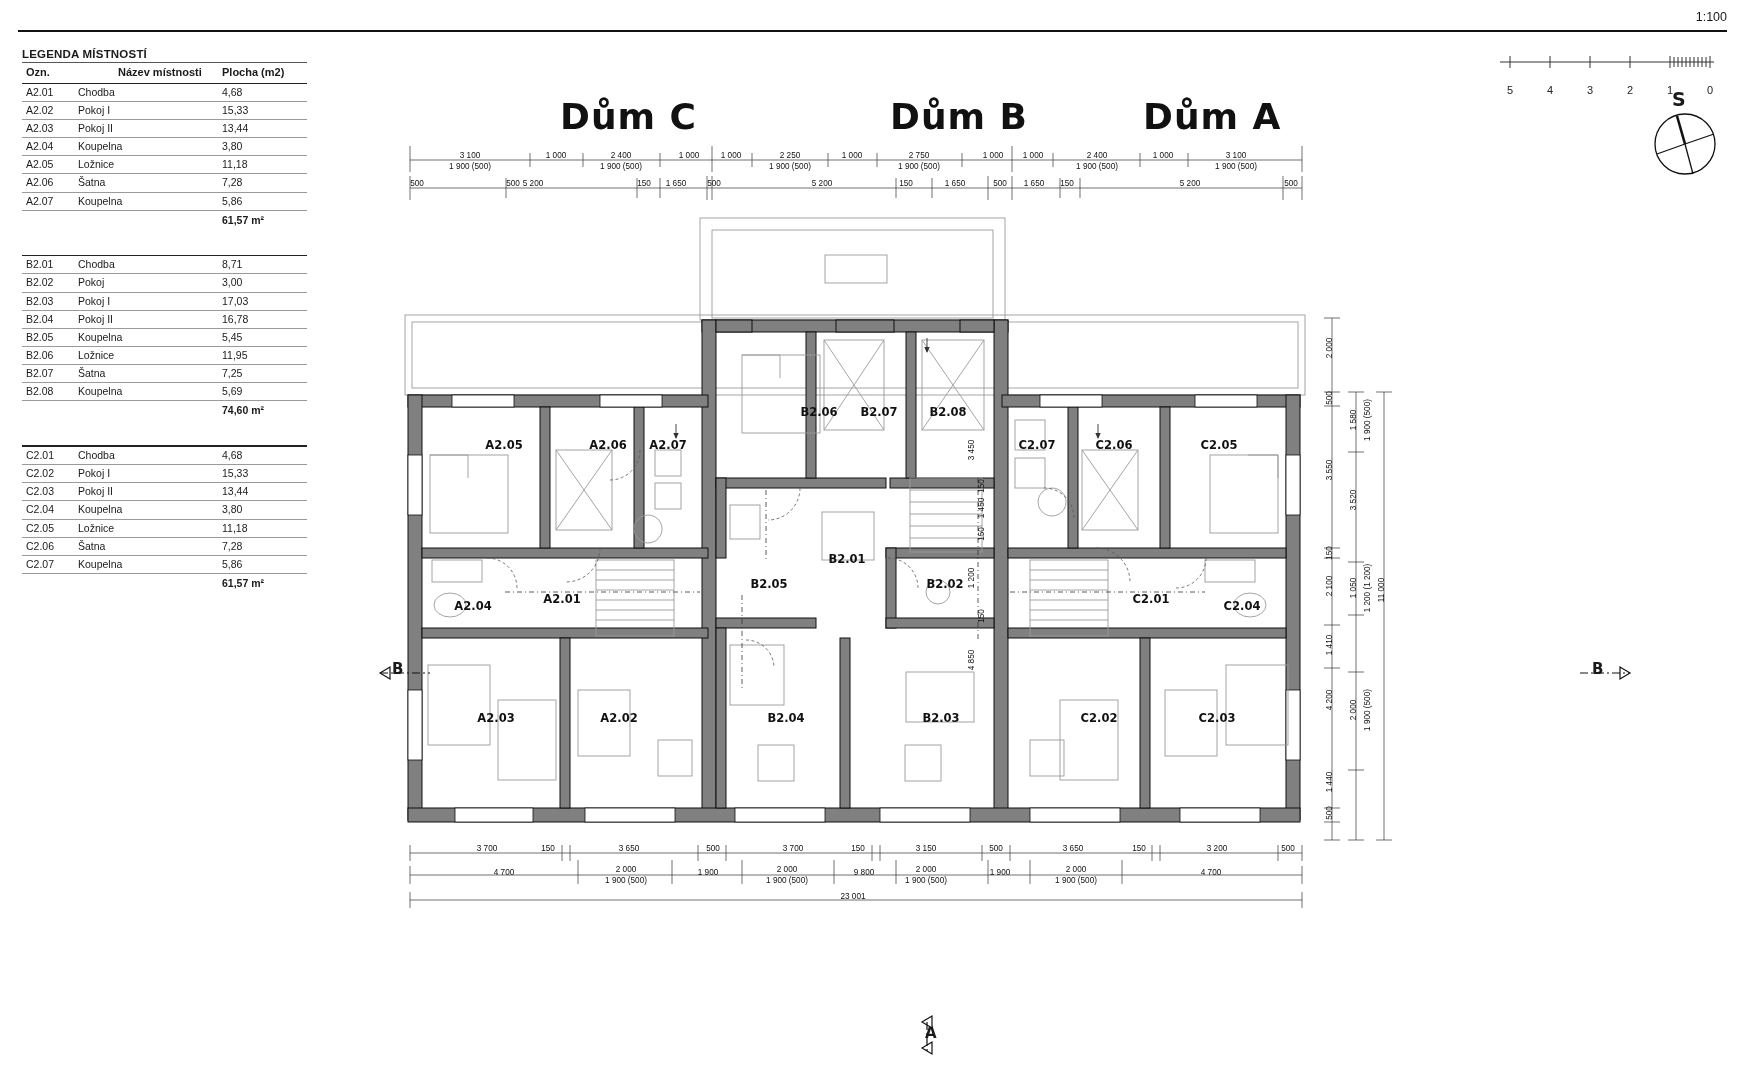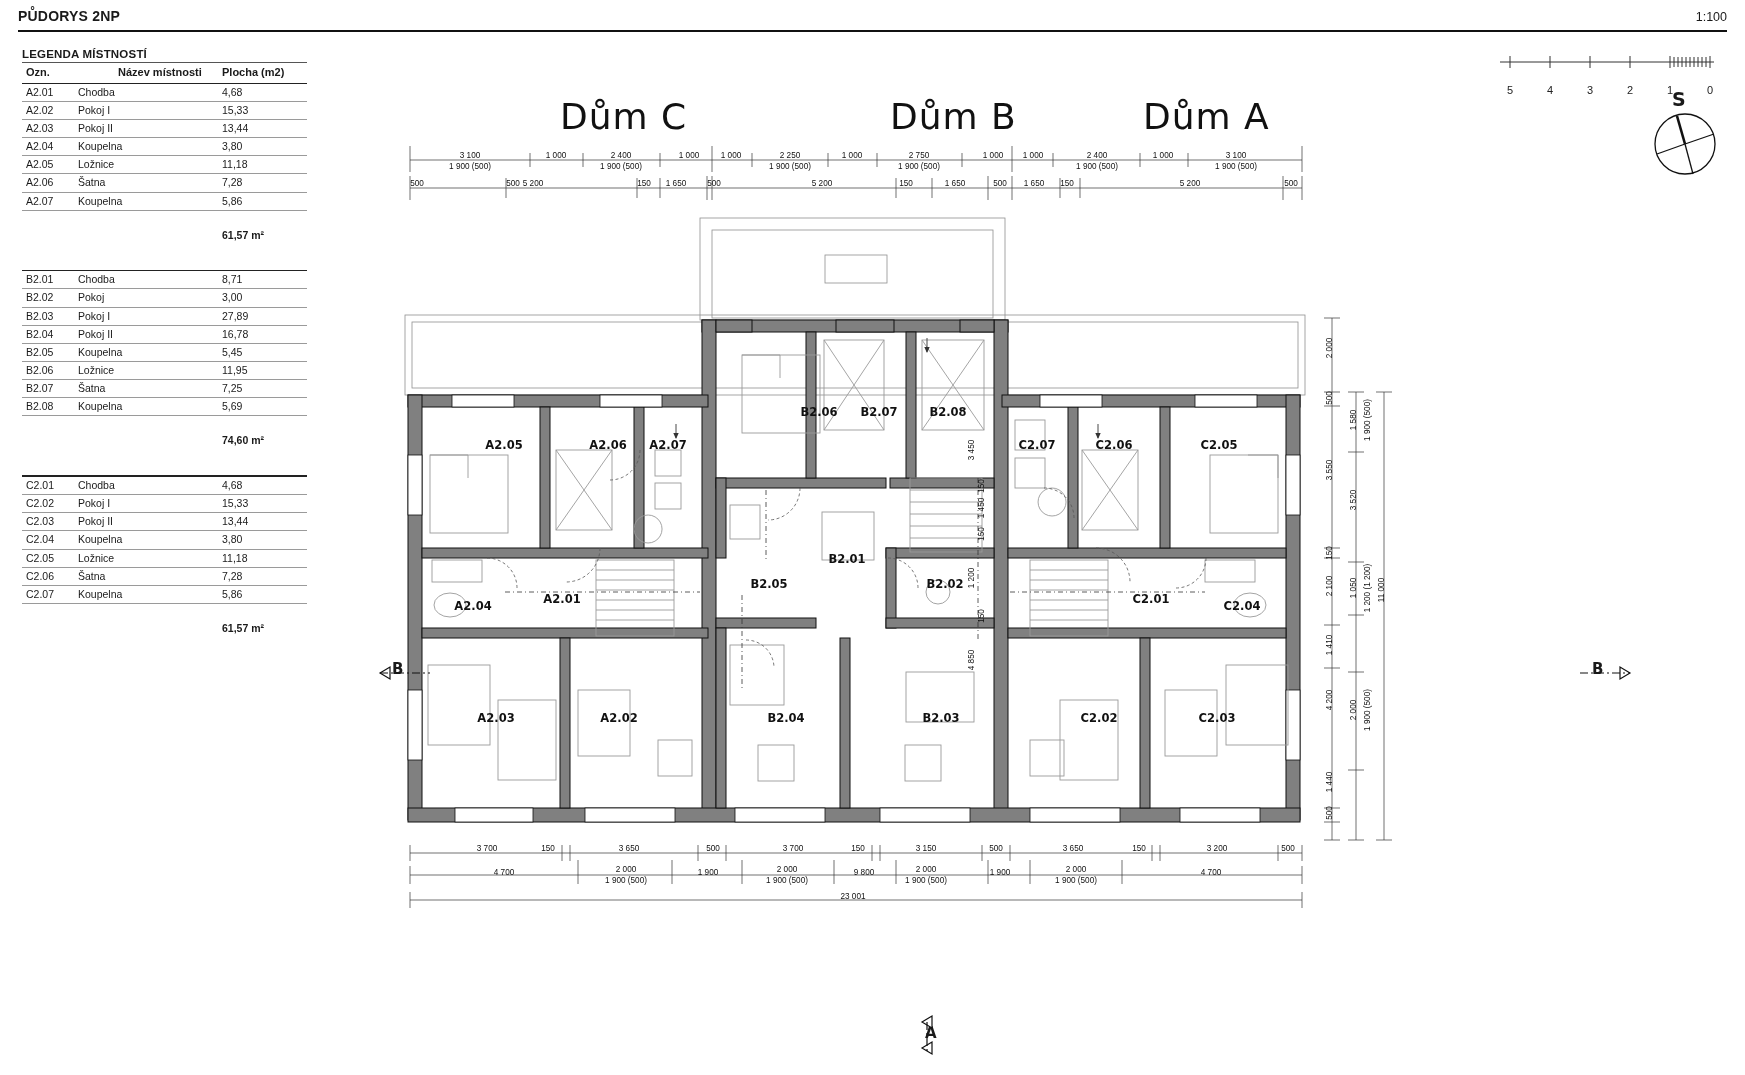--- a/index.html
+++ b/index.html
@@ -43,37 +43,37 @@
   }
   table.lg th {
     font-weight:bold; font-size:11px; border-bottom:1.6px solid #222;
     padding-bottom:3px;
   }
   table.lg th.c-ozn, table.lg td.c-ozn { width:52px; }
   table.lg th.c-name { width:140px; text-align:left; padding-left:44px;}
   table.lg td.c-name { width:140px; }
   table.lg th.c-area { text-align:left; padding-left:8px; }
   table.lg td.c-area { text-align:left; padding-left:8px; }
-  tr.sum td { border-bottom:none; font-weight:bold; padding-top:18px; }
+  tr.sum td { border-bottom:none; font-weight:bold; padding-top:3px; }
   tr.sum td.c-area { font-weight:bold; }
   .tbl-block { margin-bottom:26px; }
   .tbl-top-rule { height:1.6px; background:#222; }
 
   
   #scalebar { position:absolute; left:1492px; top:52px; width:230px; height:34px; }
   #scalebar svg { display:block; }
   #compass { position:absolute; left:1640px; top:92px; width:90px; height:88px; }
   #compass-s {
     position:absolute; left:32px; top:-4px; font-size:19px;
     font-weight:bold; font-family:"DejaVu Sans", sans-serif;
   }
 
   
   .house-title {
-    position:absolute; font-size:36px; font-weight:normal;
+    position:absolute; font-size:36px; font-weight:bold;
     font-family:"DejaVu Sans", sans-serif; letter-spacing:1px; color:#111;
   }
   #house-c { left:560px; top:96px; }
   #house-b { left:890px; top:96px; }
   #house-a { left:1143px; top:96px; }
 
   
   .sec-mark { position:absolute; font-size:15px; font-weight:bold; font-family:"DejaVu Sans", sans-serif; }
   #sec-b-left  { left:392px; top:660px; }
   #sec-b-right { left:1592px; top:660px; }
@@ -95,21 +95,20 @@
     white-space:nowrap; transform:translateX(-50%);
     font-family:"DejaVu Sans", sans-serif;
   }
 </style>
 </head>
 <body>
 
 <div class="page">
 
   <div id="title-bar">
-    <div id="doc-title">PŮDORYS 2NP</div>
     <div id="scale-label">1:100</div>
   </div>
   <div id="title-rule"></div>
 
   <div id="legend">
     <div id="legend-title">LEGENDA MÍSTNOSTÍ</div>
     <div class="legend-title-rule"></div>
 
     <div class="tbl-block">
       <table class="lg">
@@ -175,21 +174,21 @@
               <td class="c-area">8,71</td>
             </tr>
             <tr>
               <td class="c-ozn">B2.02</td>
               <td class="c-name">Pokoj</td>
               <td class="c-area">3,00</td>
             </tr>
             <tr>
               <td class="c-ozn">B2.03</td>
               <td class="c-name">Pokoj I</td>
-              <td class="c-area">27,89</td>
+              <td class="c-area">17,03</td>
             </tr>
             <tr>
               <td class="c-ozn">B2.04</td>
               <td class="c-name">Pokoj II</td>
               <td class="c-area">16,78</td>
             </tr>
             <tr>
               <td class="c-ozn">B2.05</td>
               <td class="c-name">Koupelna</td>
               <td class="c-area">5,45</td>

